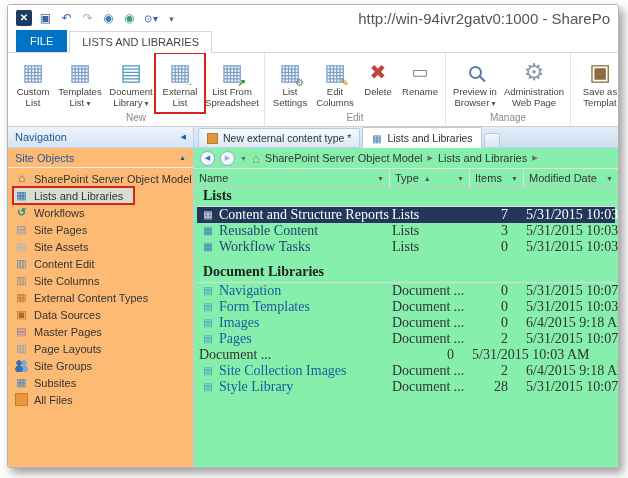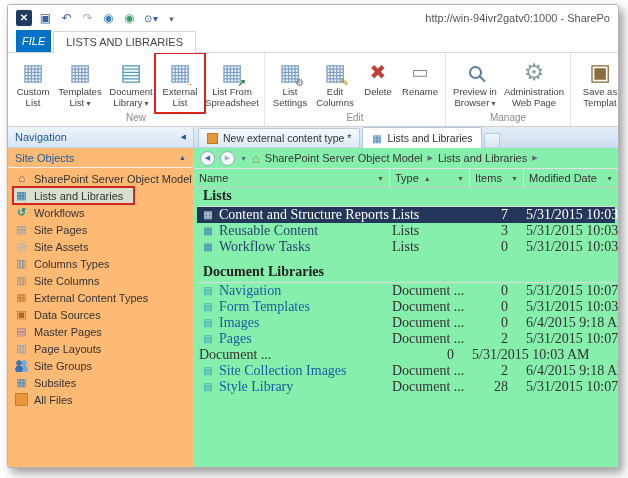--- a/index.html
+++ b/index.html
@@ -15,26 +15,26 @@
               font-size:10px; font-weight:bold; text-align:center; line-height:16px; }
   .app-logo::before { content:"✕"; }
   .tbicon { width:15px; height:15px; font-size:12px; line-height:15px; text-align:center; color:#3a62a0; }
   .tbi-save::before { content:"▣"; }
   .tbi-undo::before { content:"↶"; }
   .tbi-redo::before { content:"↷"; color:#9fb0c4; }
   .tbi-glb1::before { content:"◉"; color:#3a7fc0; }
   .tbi-glb2::before { content:"◉"; color:#3aa06a; }
   .tbi-zoom::before { content:"⊙ ▾"; font-size:10px; letter-spacing:-1px; }
   .tbi-cust::before { content:"▾"; color:#667; font-size:9px; }
-  .window-title { margin-left:auto; font-size:11px; color:#555; white-space:nowrap; overflow:hidden; }
+  .window-title { margin-left:auto; font-size:15px; color:#555; white-space:nowrap; overflow:hidden; }
 
   
   .ribbon-tabs { height:22px; display:flex; align-items:flex-end; padding-left:8px;
                  border-bottom:1px solid #d8d8d8; background:#fff; }
-  .tab-file { background:#0072c6; color:#fff; font-size:11px; padding:0 6px; height:22px; line-height:22px;font-style:italic; }
+  .tab-file { background:#0072c6; color:#fff; font-size:11px; padding:0 14px; height:22px; line-height:22px; }
   .tab-ctx  { color:#444; font-size:11px; padding:0 12px; height:22px; line-height:21px;
               border:1px solid #d8d8d8; border-bottom:none; background:#fff; margin-left:2px; margin-bottom:-1px; }
 
   
   .ribbon { height:74px; display:flex; background:#fff; border-bottom:1px solid #cfcfcf; overflow:hidden; }
   .rgroup { display:flex; flex-direction:column; border-right:1px solid #e4e4e4; padding:2px 3px 0; flex:none; }
   .rbuttons { display:flex; flex:1; }
   .rbtn { display:flex; flex-direction:column; align-items:center; padding-top:2px;
           font-size:9.5px; color:#444; text-align:center; line-height:1.15; }
   .bicon { height:30px; display:flex; align-items:center; justify-content:center; font-size:23px; position:relative; }
@@ -275,21 +275,21 @@
         <div class="nav-item">
           <span class="nicon n-sitepages"></span>
           <span>Site Pages</span>
         </div>
         <div class="nav-item">
           <span class="nicon n-siteassets"></span>
           <span>Site Assets</span>
         </div>
         <div class="nav-item">
           <span class="nicon n-contenttypes"></span>
-          <span>Columns Types</span>
+          <span>Content Edit</span>
         </div>
         <div class="nav-item">
           <span class="nicon n-sitecolumns"></span>
           <span>Site Columns</span>
         </div>
         <div class="nav-item">
           <span class="nicon n-ect"></span>
           <span>External Content Types</span>
         </div>
         <div class="nav-item">

